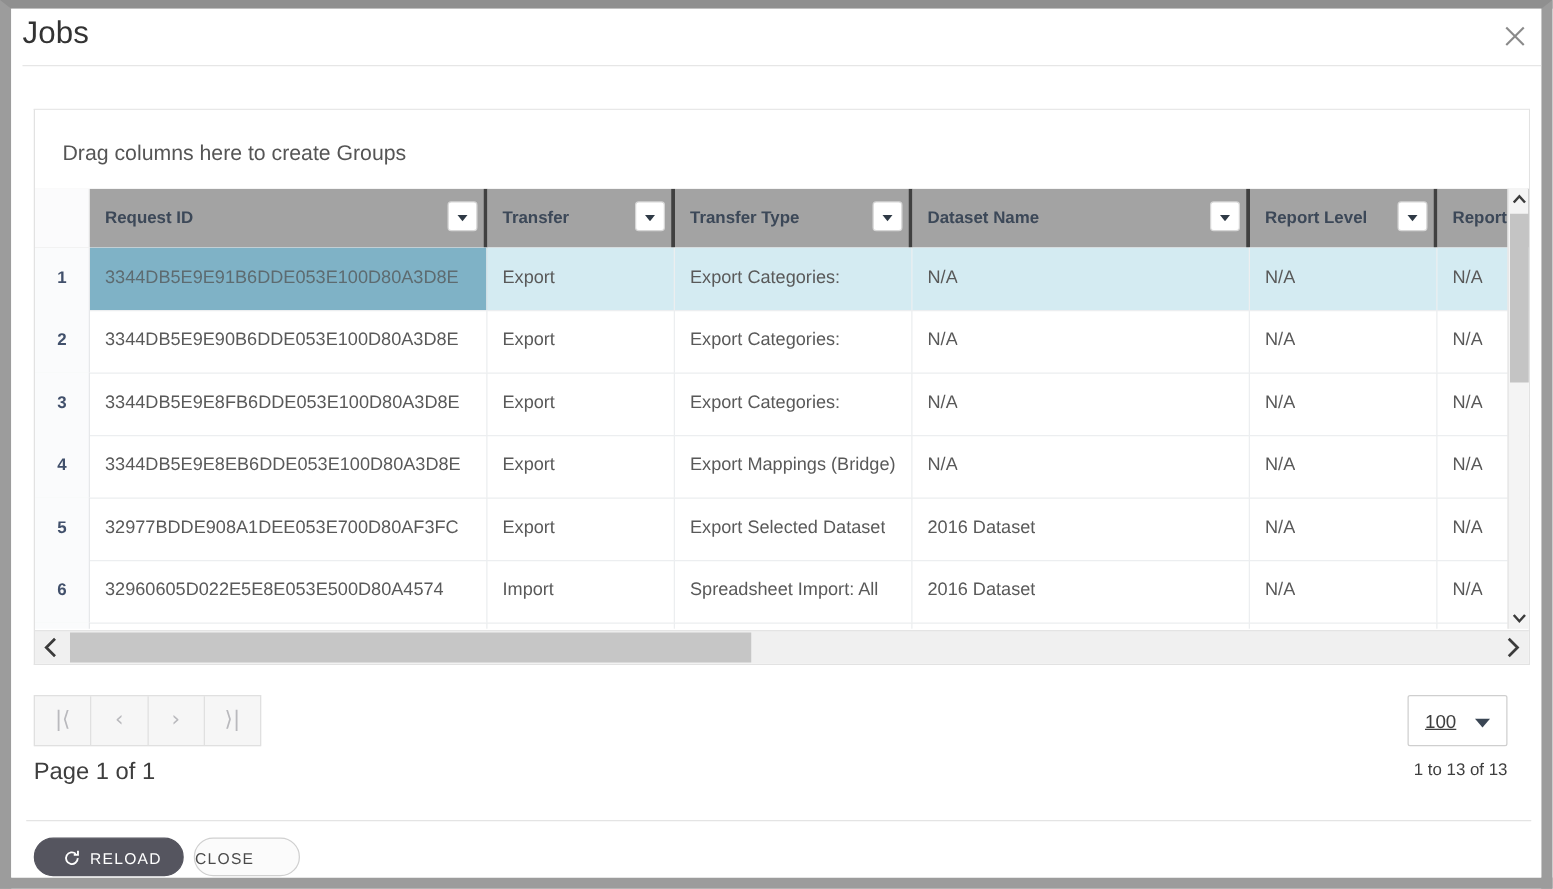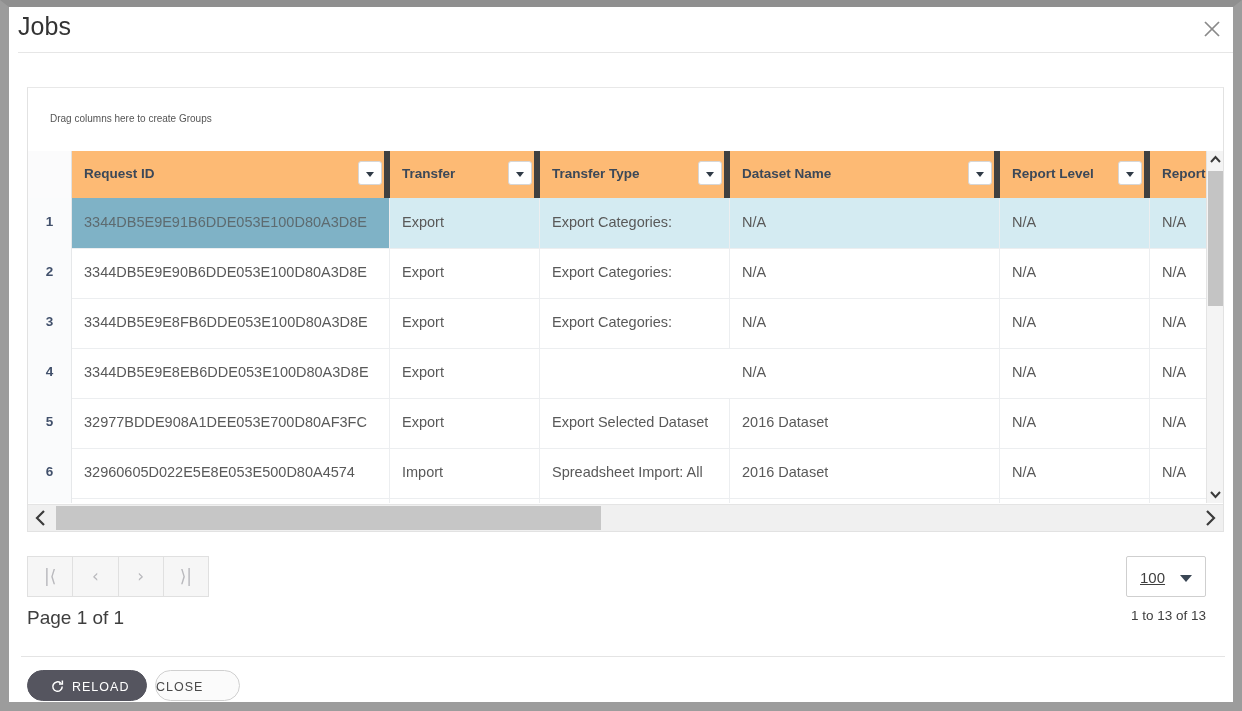--- a/index.html
+++ b/index.html
@@ -88,42 +88,42 @@
     left: 0; top: 0;
     right: 0;
     height: 63px;
     border-bottom: 1px solid #e2e2e2;
     background: #ffffff;
   }
   .group-bar-text {
     position: absolute;
     left: 22px;
     top: 25px;
-    font-size: 10px;
+    font-size: 17px;
     color: #555555;
   }
 
   
   .head-row {
     position: absolute;
     left: 0;
     top: 63px;
     height: 47px;
     right: 0;
     background: #ffffff;
     border-bottom: 1px solid #d8d8d8;
     overflow: hidden;
   }
   .hcell {
     position: absolute;
     top: 0;
     height: 47px;
     box-sizing: border-box;
-    border-right: 6px solid #404040;
-    background: #fdba74;
+    border-right: 3px solid #404040;
+    background: #a3a3a3;
   }
   .hcell .htext {
     position: absolute;
     left: 12px;
     top: 15px;
     font-size: 13.5px;
     font-weight: bold;
     color: #3c4858;
     white-space: nowrap;
   }
@@ -503,20 +503,23 @@
             </div>
             <div class="row" style="top: 150px;">
               <div class="cell gutter" style="left: 0px; width: 44px;">
                 <span class="val">4</span>
               </div>
               <div class="cell" style="left: 44px; width: 318px;">
                 <span class="val">3344DB5E9E8EB6DDE053E100D80A3D8E</span>
               </div>
               <div class="cell" style="left: 362px; width: 150px;">
                 <span class="val">Export</span>
+              </div>
+              <div class="cell" style="left: 512px; width: 190px;">
+                <span class="val">Export Mappings (Bridge)</span>
               </div>
               <div class="cell" style="left: 702px; width: 270px;">
                 <span class="val">N/A</span>
               </div>
               <div class="cell" style="left: 972px; width: 150px;">
                 <span class="val">N/A</span>
               </div>
               <div class="cell" style="left: 1122px; width: 75px;">
                 <span class="val">N/A</span>
               </div>

